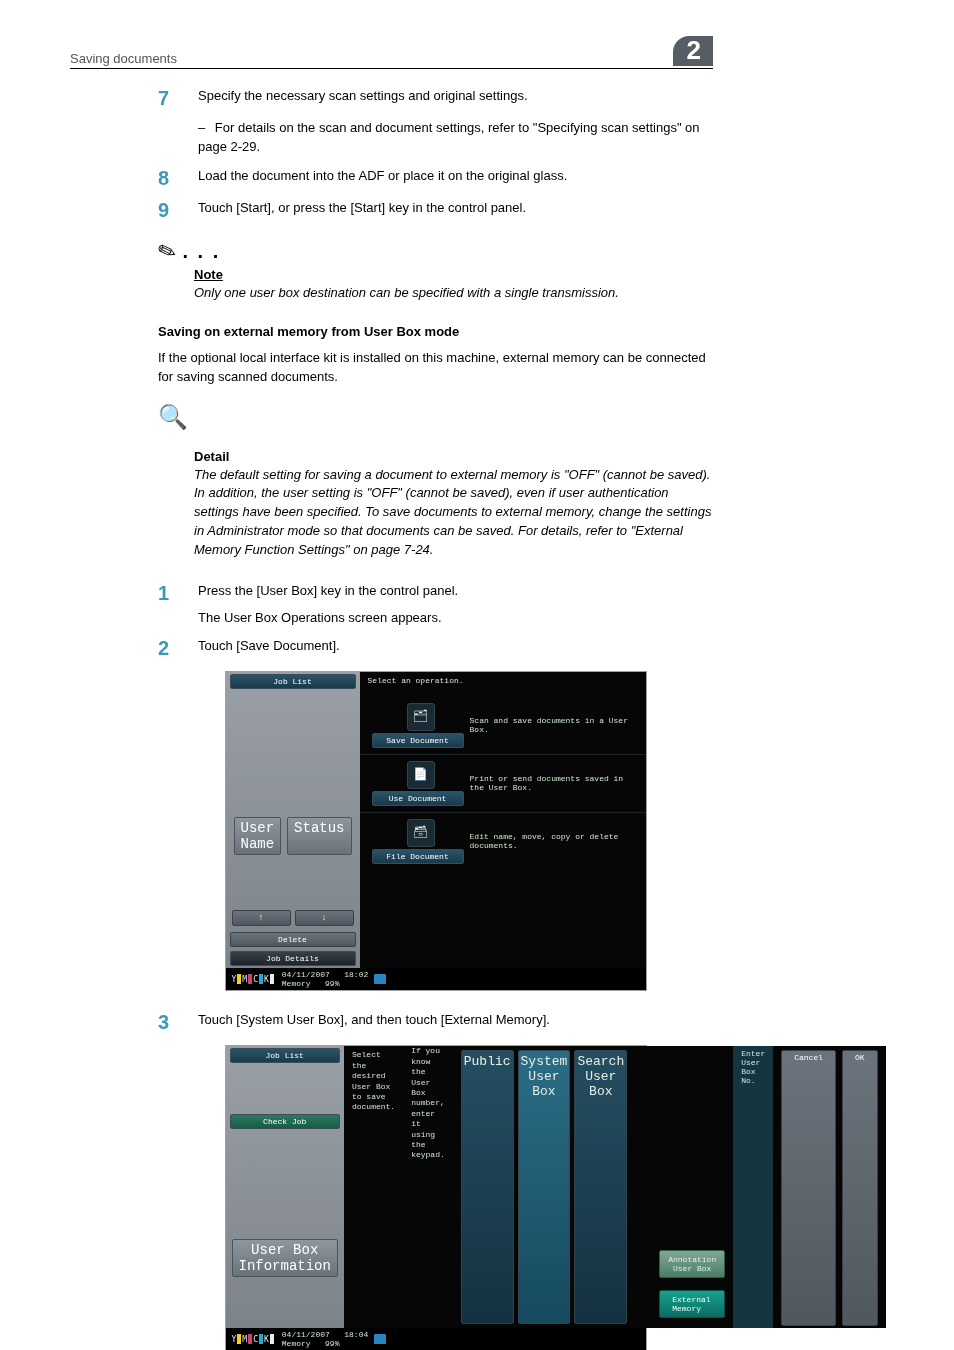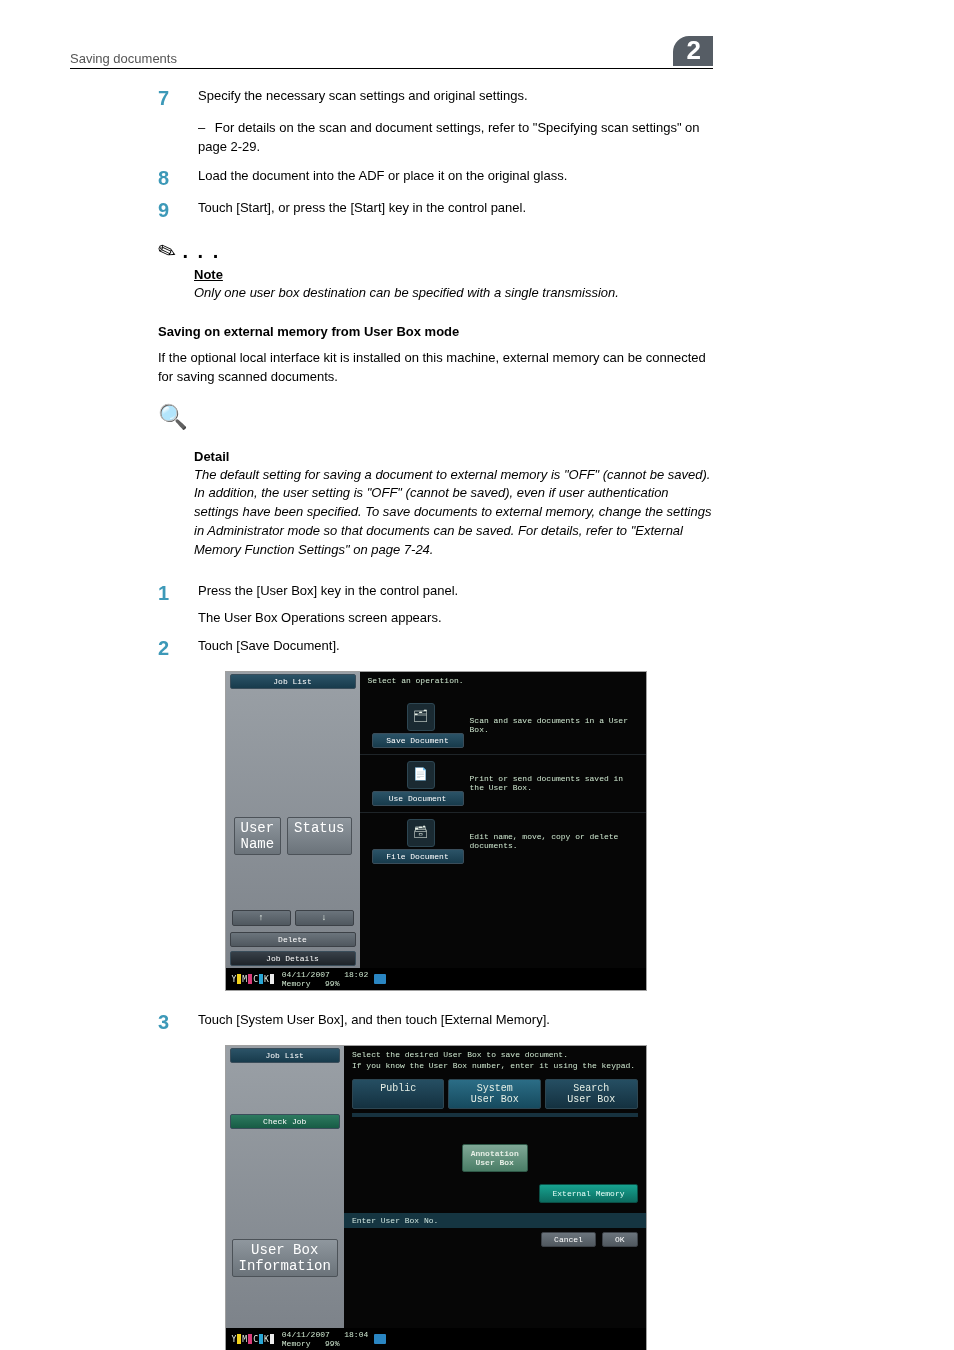--- a/index.html
+++ b/index.html
@@ -263,21 +263,21 @@
   }
   .arrowpair { display:flex; justify-content:center; gap:4px; margin:4px 6px; }
   .arrowpair span {
     flex:1; text-align:center; border:1px solid #3c4147;
     background:linear-gradient(#6b747c,#50585f); border-radius:2px; padding:2px 0;
   }
 
   
   .tabs { display:flex; gap:4px; padding:4px 8px; }
   .tabs .tab {
-    flex:1; font-size:10px; text-align:center; padding:3px 2px;
+    flex:1; font-size:13px; text-align:center; padding:3px 2px;
     border:1px solid #2d4652; border-radius:2px;
     background: linear-gradient(#254e62, #143140);
   }
   .tabs .tab.sel { background: linear-gradient(#2b6d86, #164a5e); }
   .bigarea {
     min-height: 86px;
     padding: 6px 8px 4px 8px;
     display: flex;
     flex-direction: column;
     justify-content: flex-end;
@@ -460,33 +460,33 @@
       <div class="panel">
         <div class="rowflex" style="min-height:218px;">
           <div class="left-col">
             <div class="btn small">Job List</div>
             <div class="btn small" style="background:linear-gradient(#2d7a60,#175c45);">Check Job</div>
             <div style="height:10px;"></div>
             <div class="chip light" style="margin:4px 6px; white-space:pre-line; text-align:center;">User Box
 Information</div>
             <div class="leftpad"></div>
           </div>
-          <div class="main-col" style="display:flex; flex-direction:column;">
+          <div class="main-col" style="display:flex; flex-direction:row;">
             <div class="hint" style="padding-bottom:0;">Select the desired User Box to save document.</div>
             <div class="hint" style="padding-top:0;">If you know the User Box number, enter it using the keypad.</div>
             <div class="tabs">
               <div class="tab">Public</div>
               <div class="tab sel" style="white-space:pre-line;">System
 User Box</div>
               <div class="tab" style="white-space:pre-line;">Search
 User Box</div>
             </div>
             <div style="height:4px; background:#17323f; margin:0 8px;"></div>
             <div class="bigarea">
-              <div class="ann-chip" style="white-space:pre-line;font-weight:bold;">Annotation
+              <div class="ann-chip" style="white-space:pre-line;">Annotation
 User Box</div>
               <div class="ext-chip">External Memory</div>
             </div>
             <div class="enter-row">Enter User Box No.</div>
             <div class="okrow">
               <div class="btn flat small">Cancel</div>
               <div class="btn flat small">OK</div>
             </div>
           </div>
         </div>

